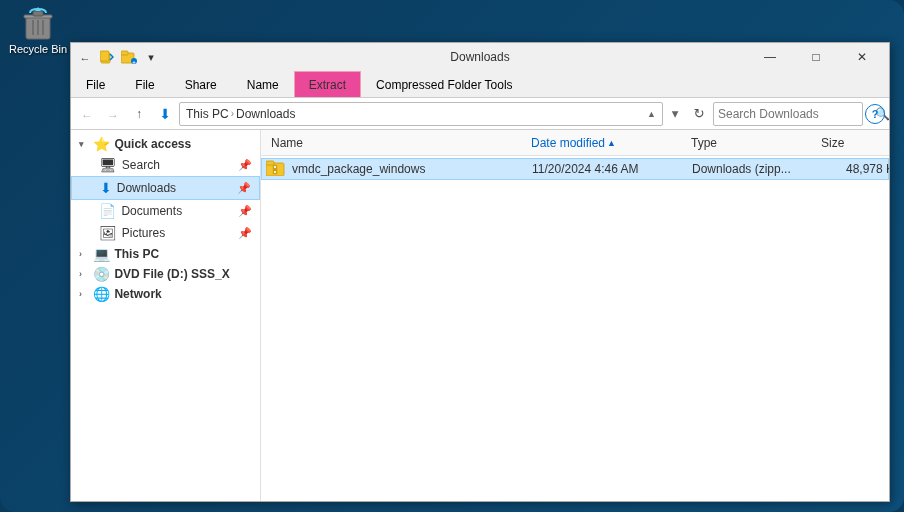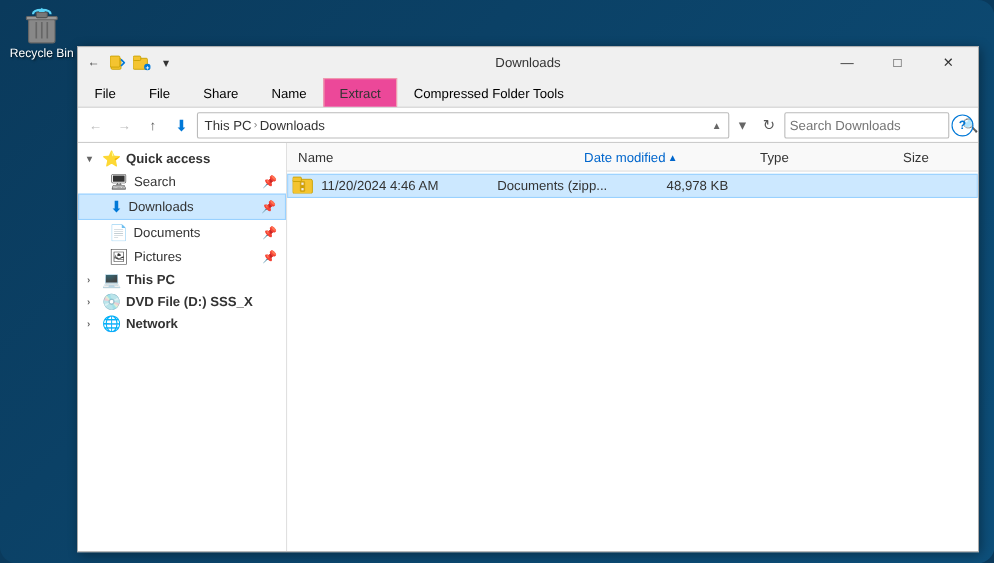--- a/index.html
+++ b/index.html
@@ -645,22 +645,23 @@
                 <svg width="20" height="18" viewBox="0 0 20 18">
                   <rect x="0" y="5" width="18" height="13" rx="1.5" fill="#f4c430" stroke="#c8a000" stroke-width="0.8"></rect>
                   <rect x="0" y="3" width="8" height="4" rx="1" fill="#f4c430" stroke="#c8a000" stroke-width="0.8"></rect>
                   <rect x="7" y="7" width="4" height="9" rx="0.5" fill="#d4a017" stroke="#c8a000" stroke-width="0.5"></rect>
                   <rect x="8" y="8" width="2" height="2" fill="#f0f0f0"></rect>
                   <rect x="8" y="11" width="2" height="2" fill="#c8a000"></rect>
                   <rect x="8" y="13" width="2" height="2" fill="#f0f0f0"></rect>
                 </svg>
               </div>
             </div>
+            <span class="file-name">vmdc_package_windows</span>
             <span class="file-date">11/20/2024 4:46 AM</span>
-            <span class="file-type">Documents (zipp...</span>
+            <span class="file-type">Downloads (zipp...</span>
             <span class="file-size">48,978 KB</span>
           </div>
 
         </div>
       </div>
     </div>
 
 
   </div>
 

